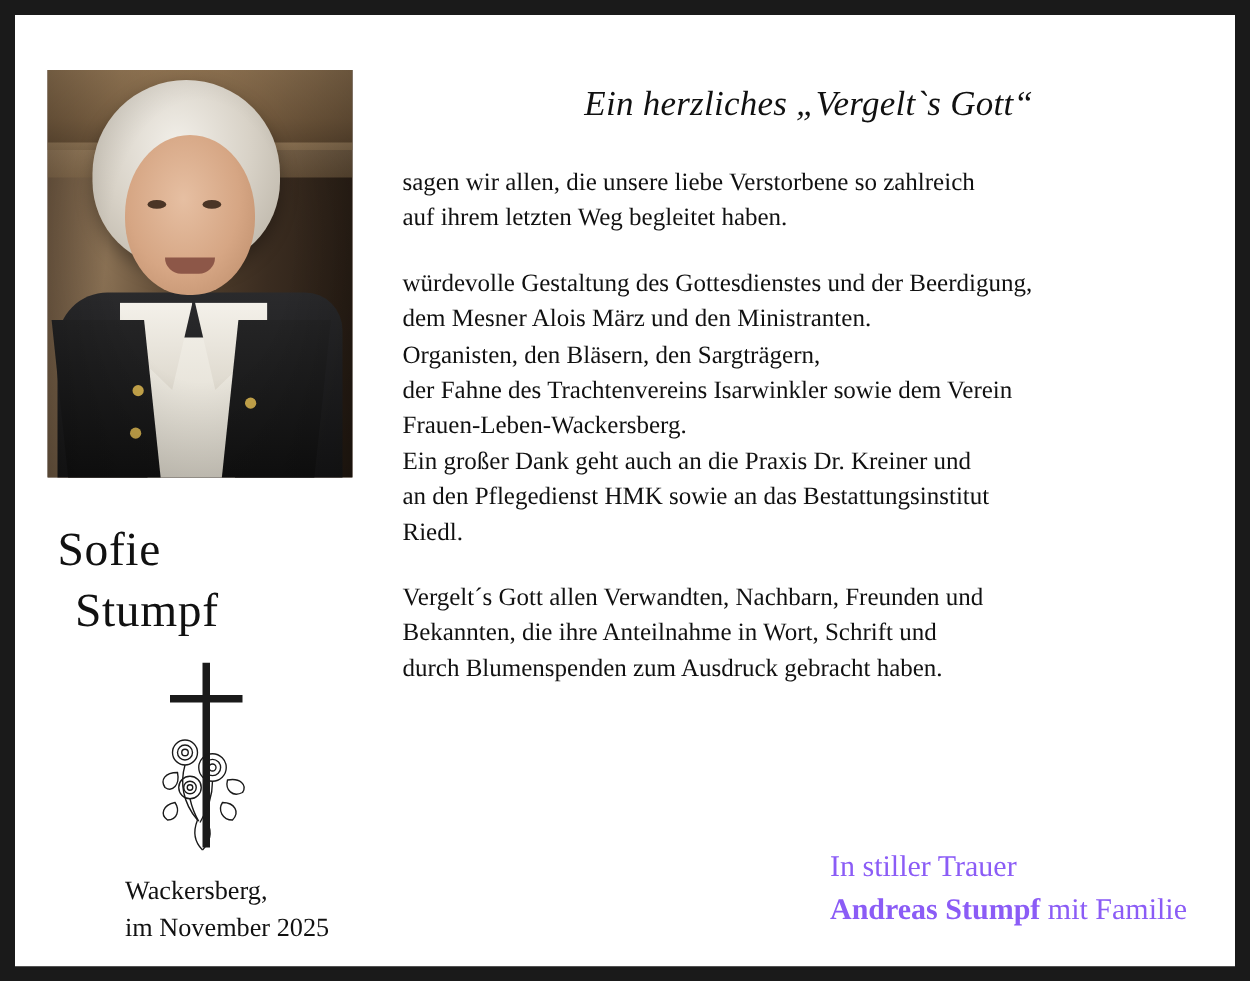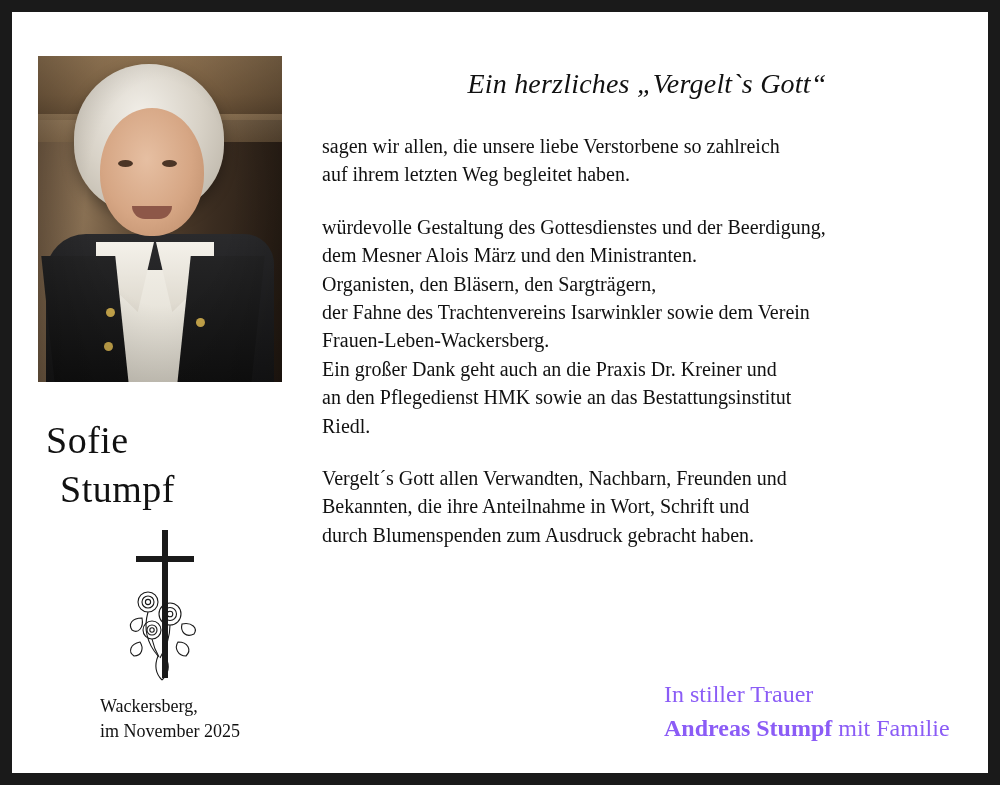--- a/index.html
+++ b/index.html
@@ -197,23 +197,23 @@
     color: #111;
   }
   .para { margin: 0 0 24px 0; }
   .para:last-child { margin-bottom: 0; }
   .para .l { display: block; white-space: nowrap; }
 
   
   .footer-left {
     position: absolute;
     left: 88px;
-    bottom: 28px;
-    font-family: "Liberation Serif", serif;
-    font-size: 18px;
+    bottom: 15px;
+    font-family: "Liberation Serif", serif;
+    font-size: 21px;
     line-height: 1.42;
     color: #111;
   }
   .footer-right {
     position: absolute;
     left: 652px;
     bottom: 28px;
     font-family: "Liberation Serif", serif;
     font-size: 24px;
     line-height: 1.42;

